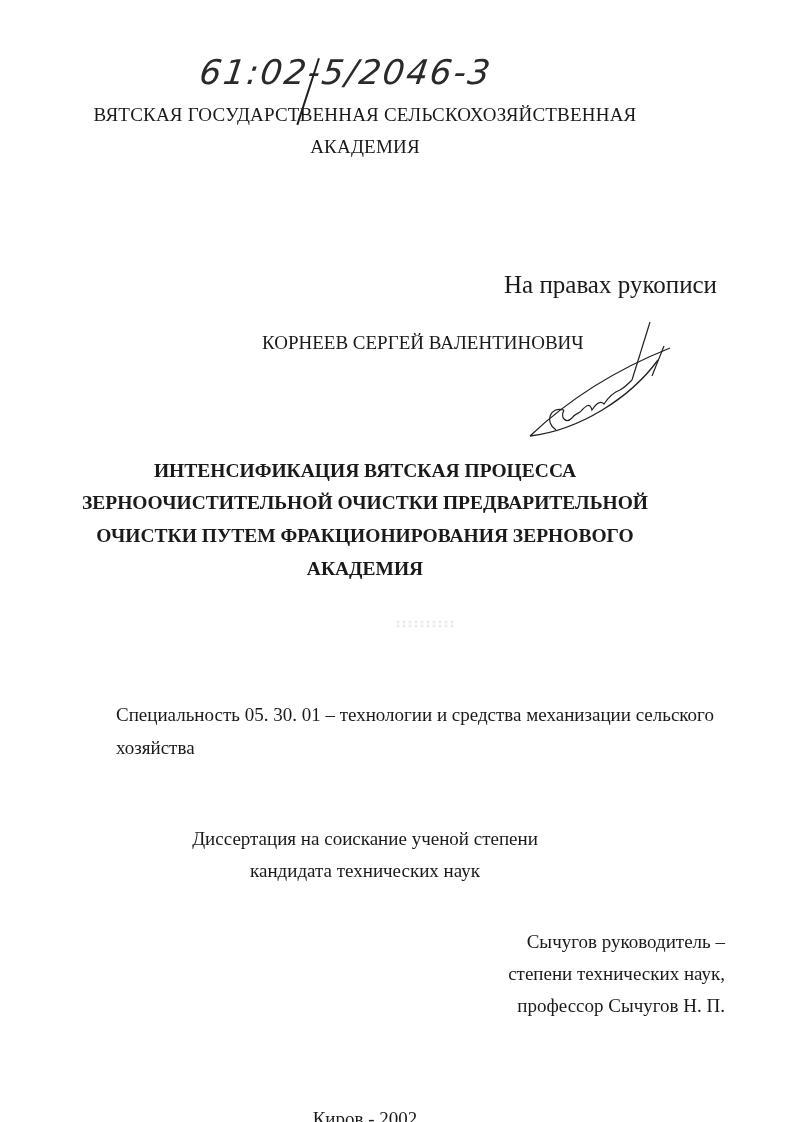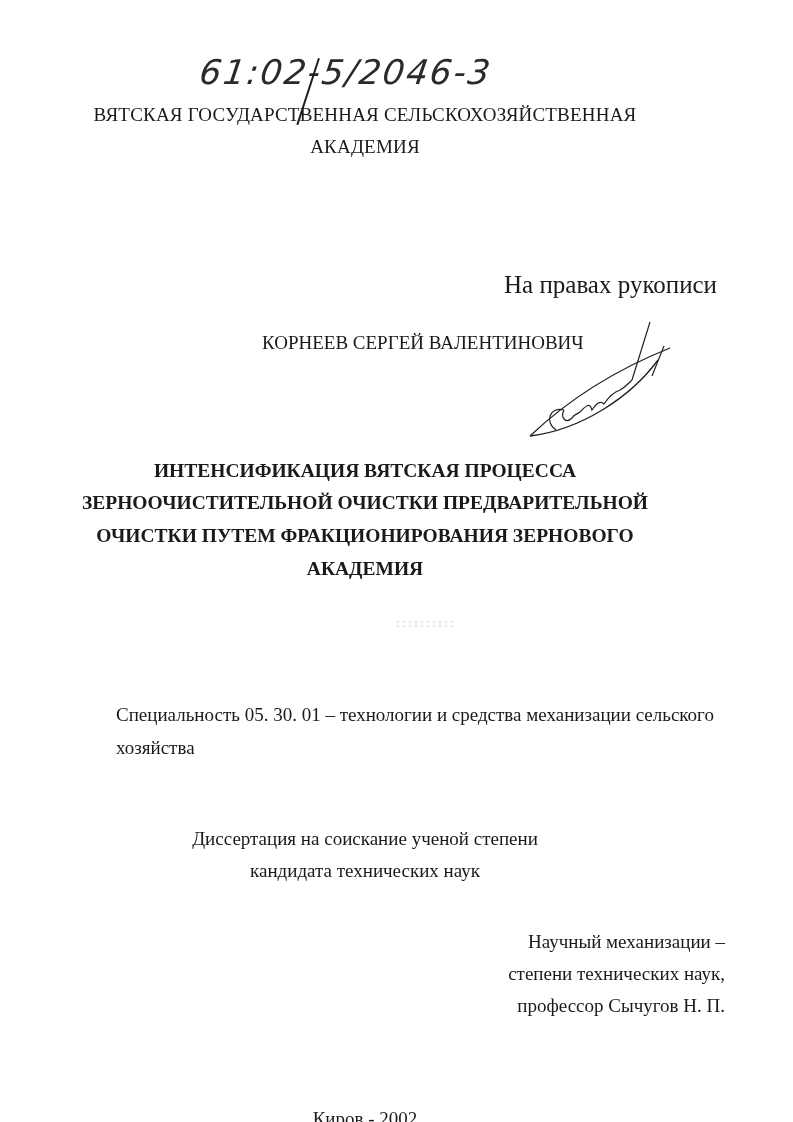--- a/index.html
+++ b/index.html
@@ -140,20 +140,20 @@
   <div class="abs center title-line t4">АКАДЕМИЯ</div>
 
   <div class="abs speck"></div>
 
   <div class="abs specialty">Специальность 05. 30. 01 – технологии и средства механизации сельского хозяйства</div>
 
   <div class="abs center diss d1">Диссертация на соискание ученой степени</div>
   <div class="abs center diss d2">кандидата технических наук</div>
 
   <div class="abs advisor">
-    <div>Научный механизации –</div>
+    <div>Сычугов руководитель –</div>
     <div>степени технических наук,</div>
     <div>профессор Сычугов Н. П.</div>
   </div>
 
   <div class="abs center city">Киров - 2002</div>
 
 </div>
 
 </body></html>

